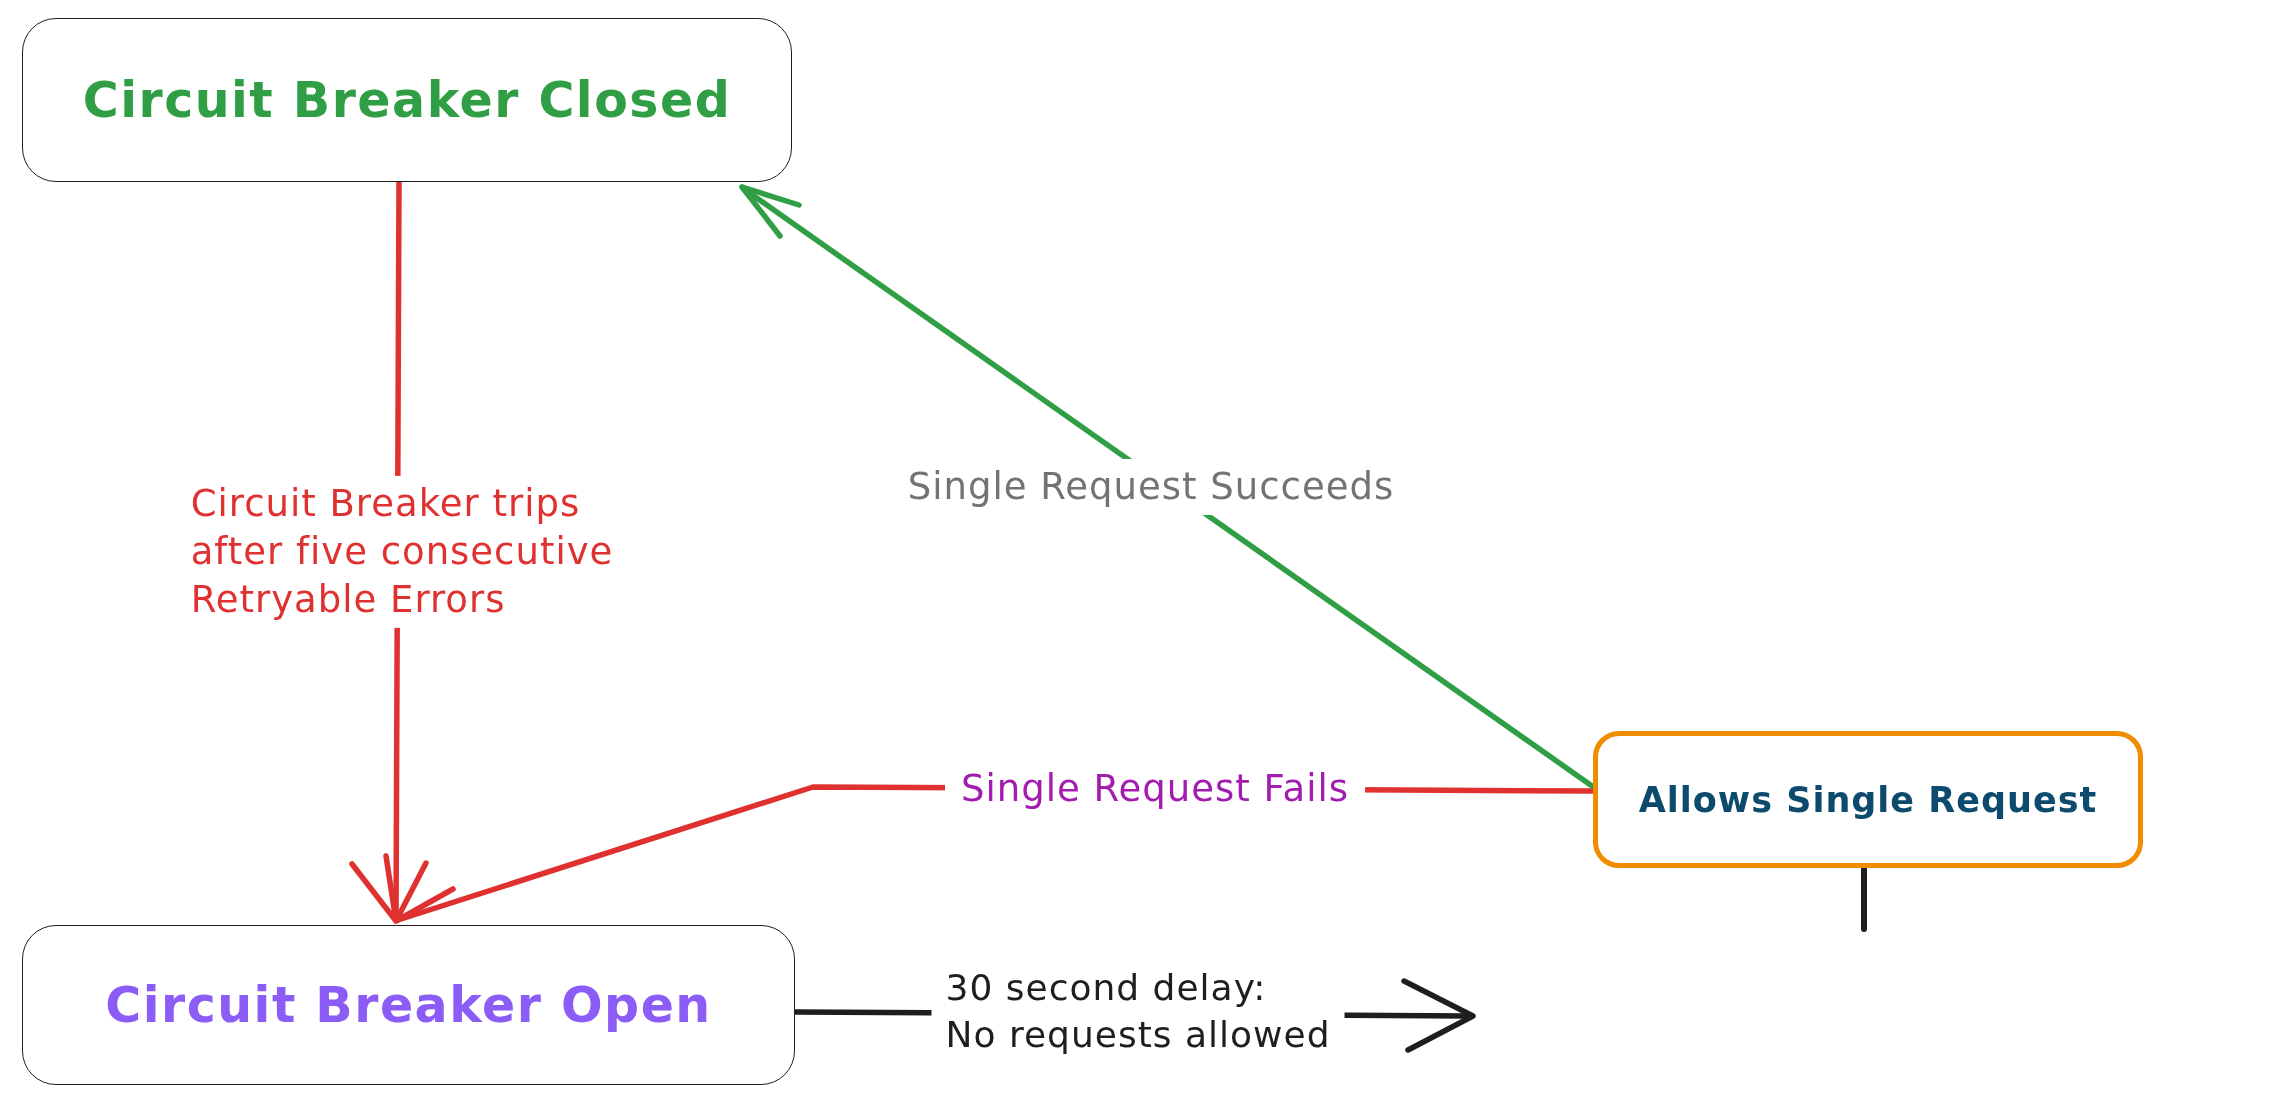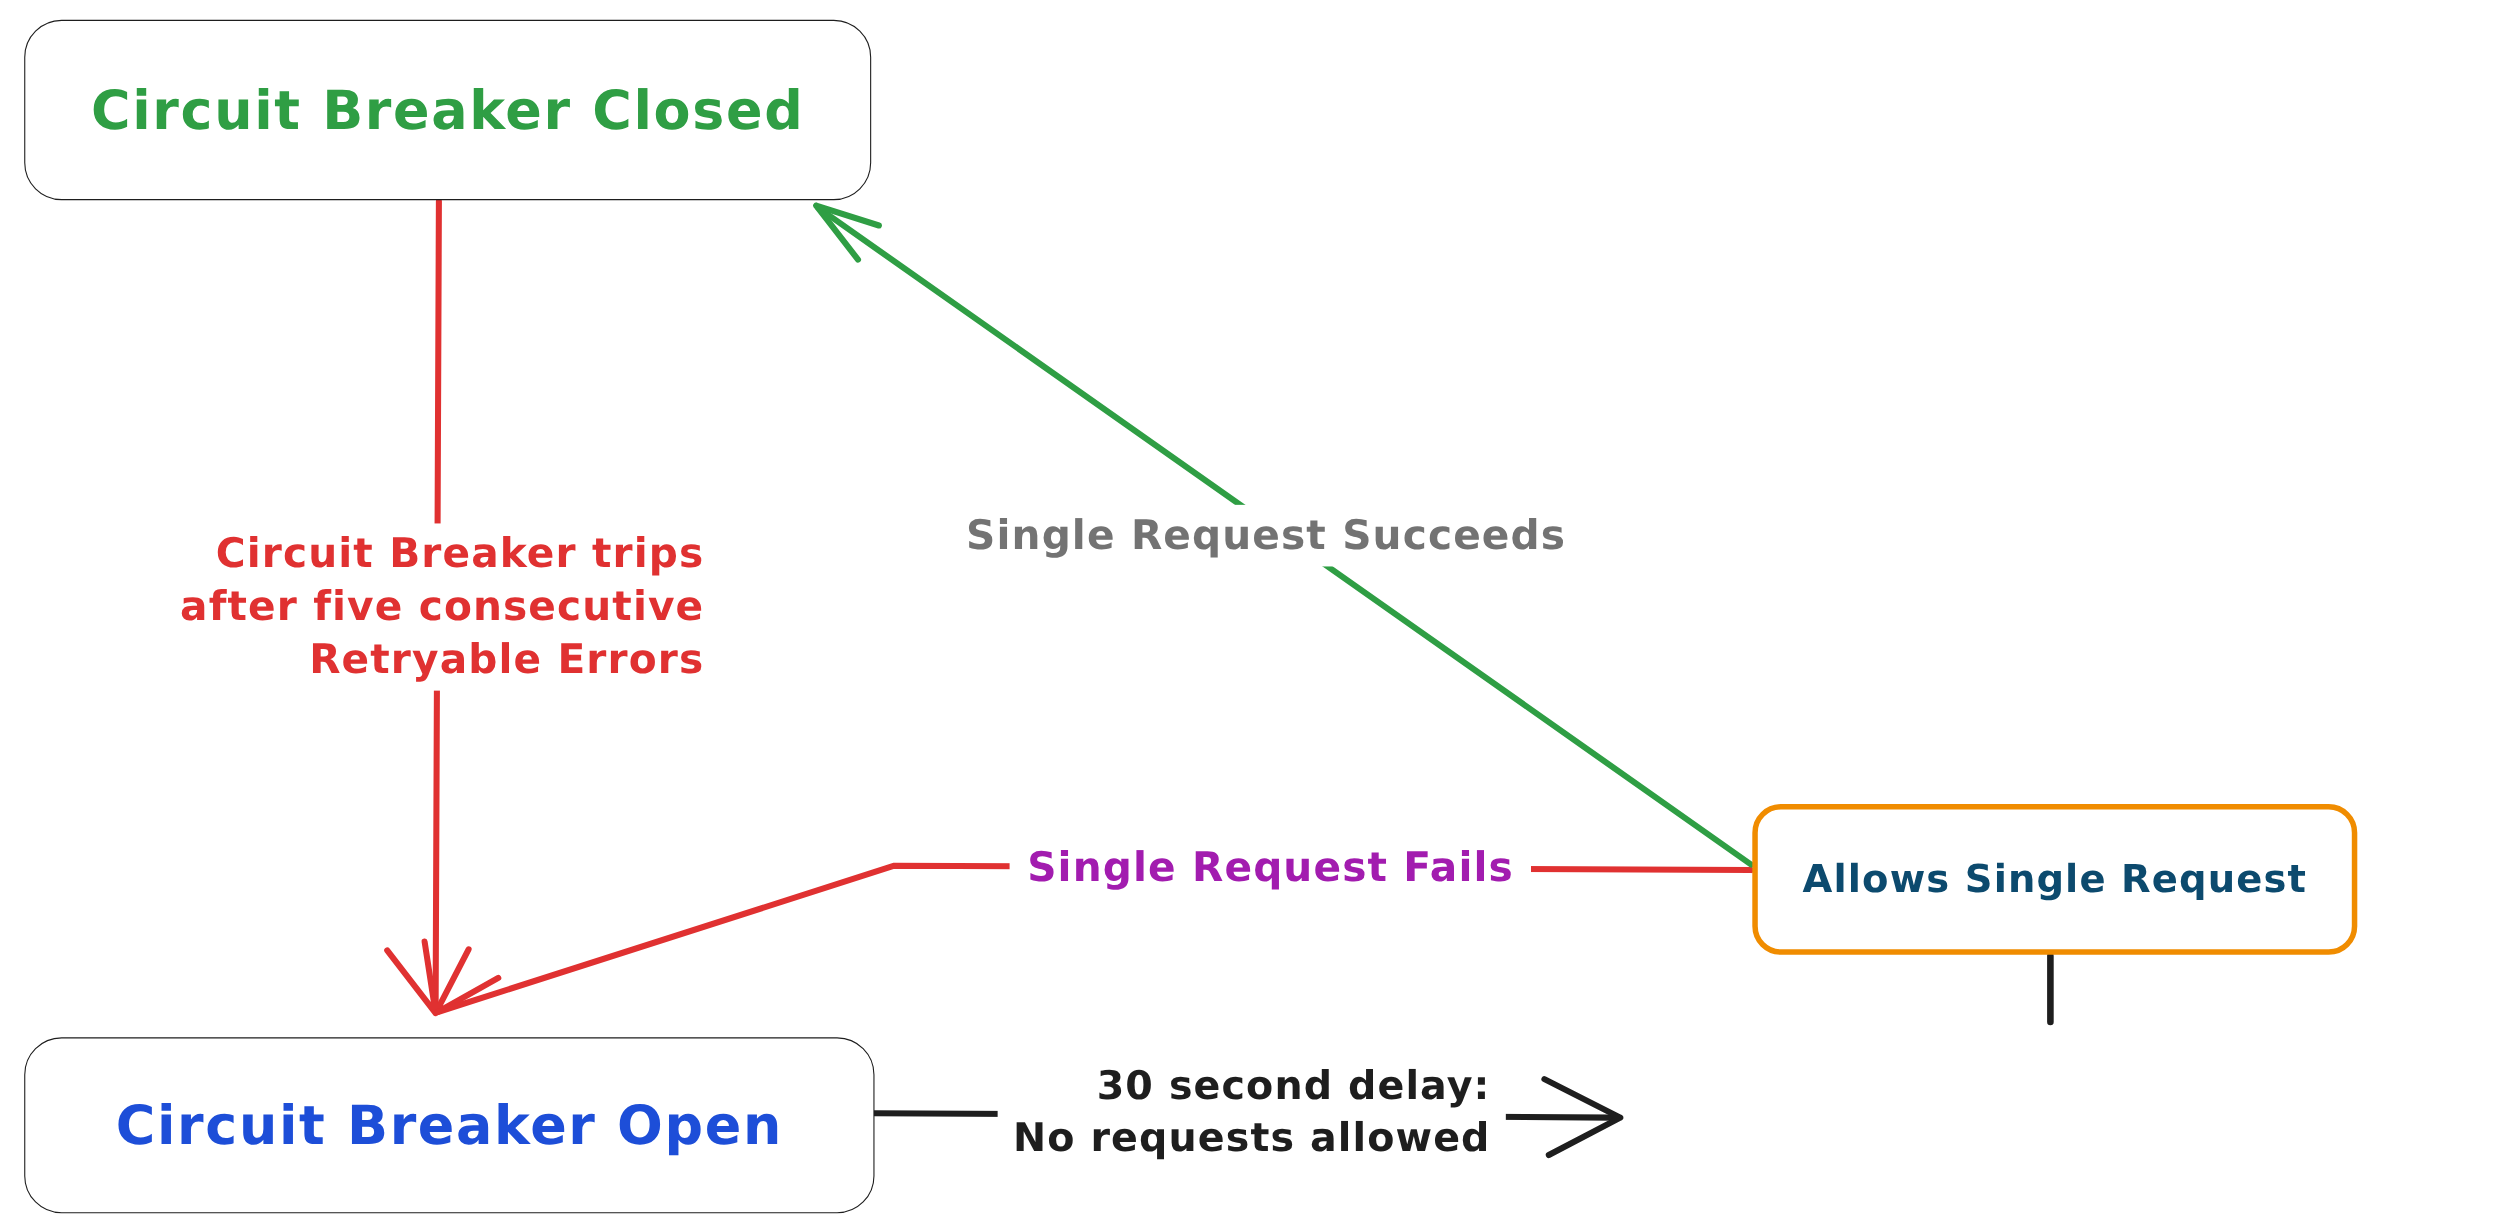--- a/index.html
+++ b/index.html
@@ -37,23 +37,23 @@
   }
   .node-closed   { left: 22px;   top: 18px;  width: 770px; height: 164px; font-size: 49px; }
   .node-open     { left: 22px;   top: 925px; width: 773px; height: 160px; font-size: 49px; }
   .node-half     { left: 1480px; top: 928px; width: 772px; height: 162px; font-size: 49px; }
   .node-allows   { left: 1593px; top: 731px; width: 550px; height: 137px; font-size: 35px;
                    border-width: 5px; border-radius: 26px; letter-spacing: 1px; }
   .edge-label {
     position: absolute;
     transform: translate(-50%, -50%);
     background: #ffffff;
-    font-weight: 700;
+    font-weight: 400;
     letter-spacing: 1px;
-    text-align: right;
+    text-align: left;
     white-space: pre-line;
     line-height: 1.3;
     z-index: 3;
   }
   .lbl-trips    { left: 402px;  top: 552px;  font-size: 37px; padding: 4px 16px; }
   .lbl-succeeds { left: 1151px; top: 487px;  font-size: 37px; padding: 4px 18px; }
   .lbl-fails    { left: 1155px; top: 789px;  font-size: 37px; padding: 2px 16px; }
   .lbl-delay    { left: 1138px; top: 1012px; font-size: 36px; padding: 2px 14px; }
 </style>
 </head>
@@ -82,21 +82,21 @@
       <path d="M1473,1016 L1404,981 M1473,1016 L1408,1050"></path>
     </g>
 
     <g stroke-width="6" stroke="#1e1e1e">
       <path d="M1864,869 L1864,929"></path>
     </g>
   </svg>
 
   <div class="node node-closed" style="color: rgb(47, 158, 68); border-color: rgb(30, 30, 30);">Circuit Breaker Closed</div>
 
-  <div class="node node-open" style="color: #1d4ed8; border-color: rgb(30, 30, 30); margin-top: 18px;">Circuit Breaker Open</div>
+  <div class="node node-open" style="color: #8b5cf6; border-color: rgb(30, 30, 30);">Circuit Breaker Open</div>
 
 
   <div class="node node-allows" style="color: #0c4a6e; border-color: rgb(240, 140, 0);">Allows Single Request</div>
 
   <div class="edge-label lbl-trips" style="color: rgb(224, 49, 49);">Circuit Breaker trips
 after five consecutive
 Retryable Errors</div>
 
   <div class="edge-label lbl-succeeds" style="color: #737373;">Single Request Succeeds</div>
 

